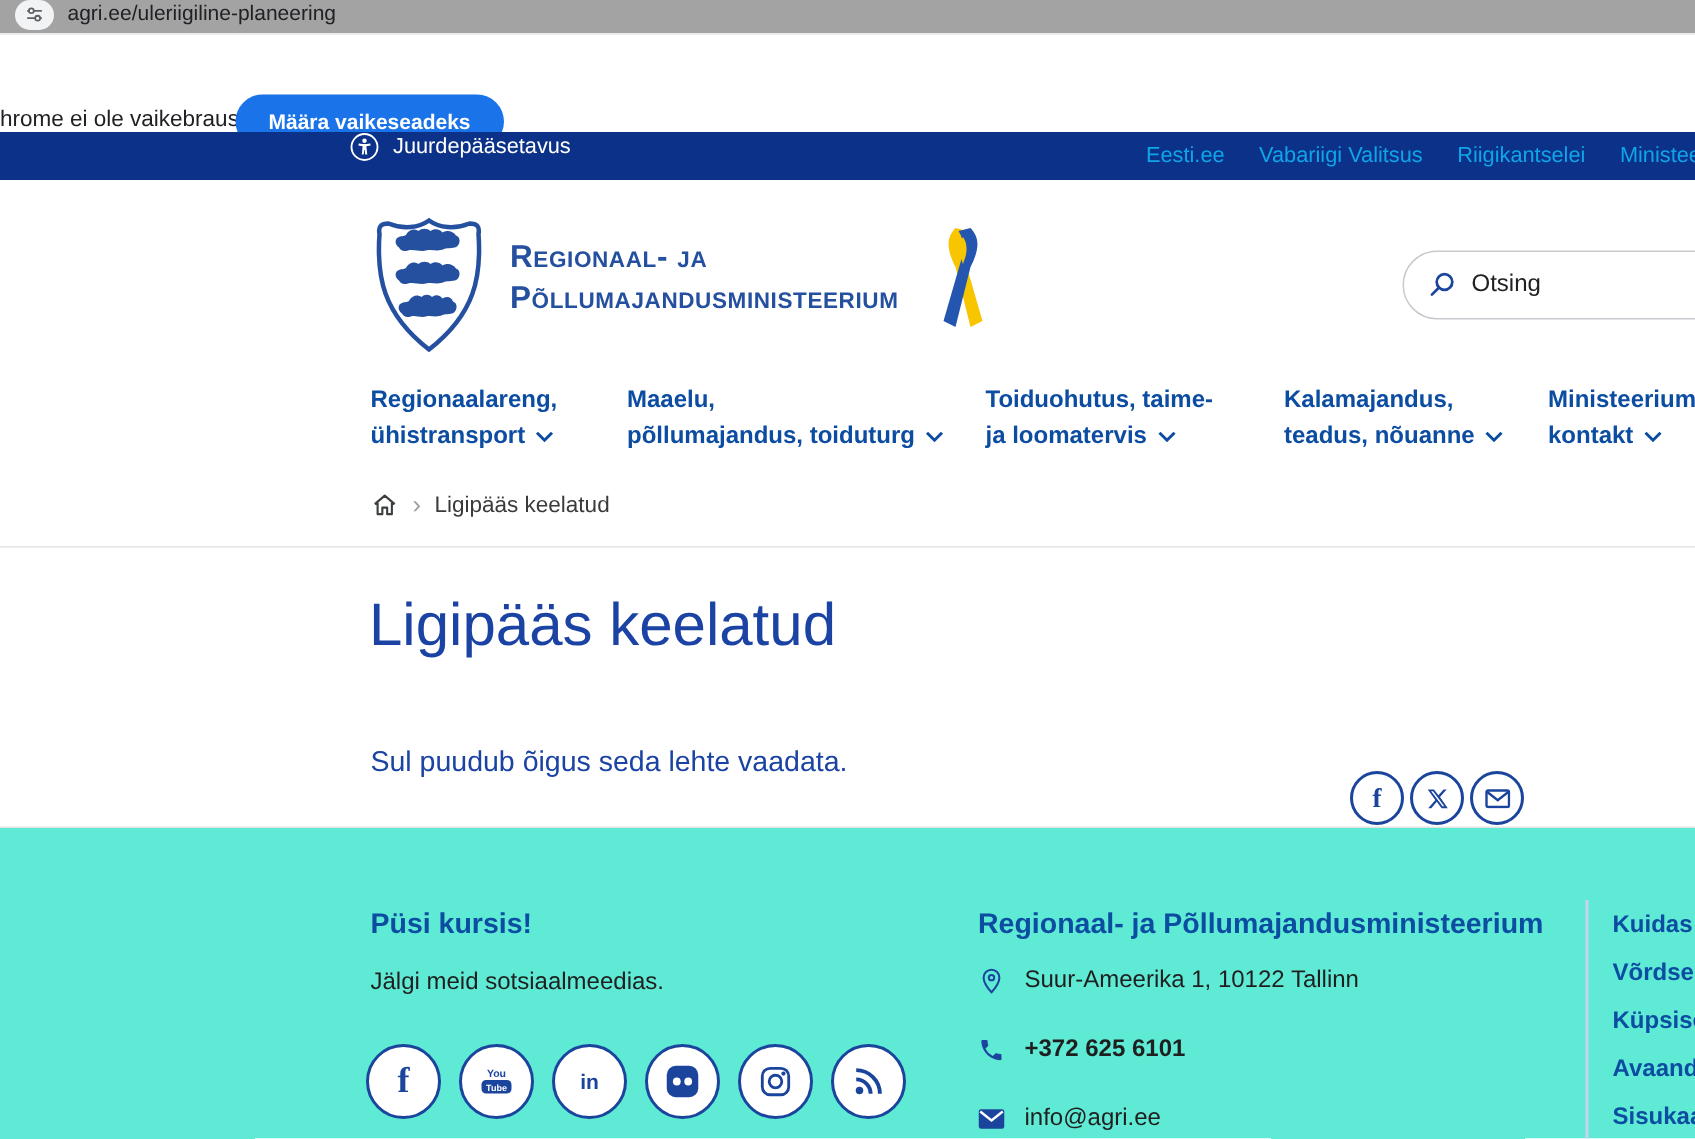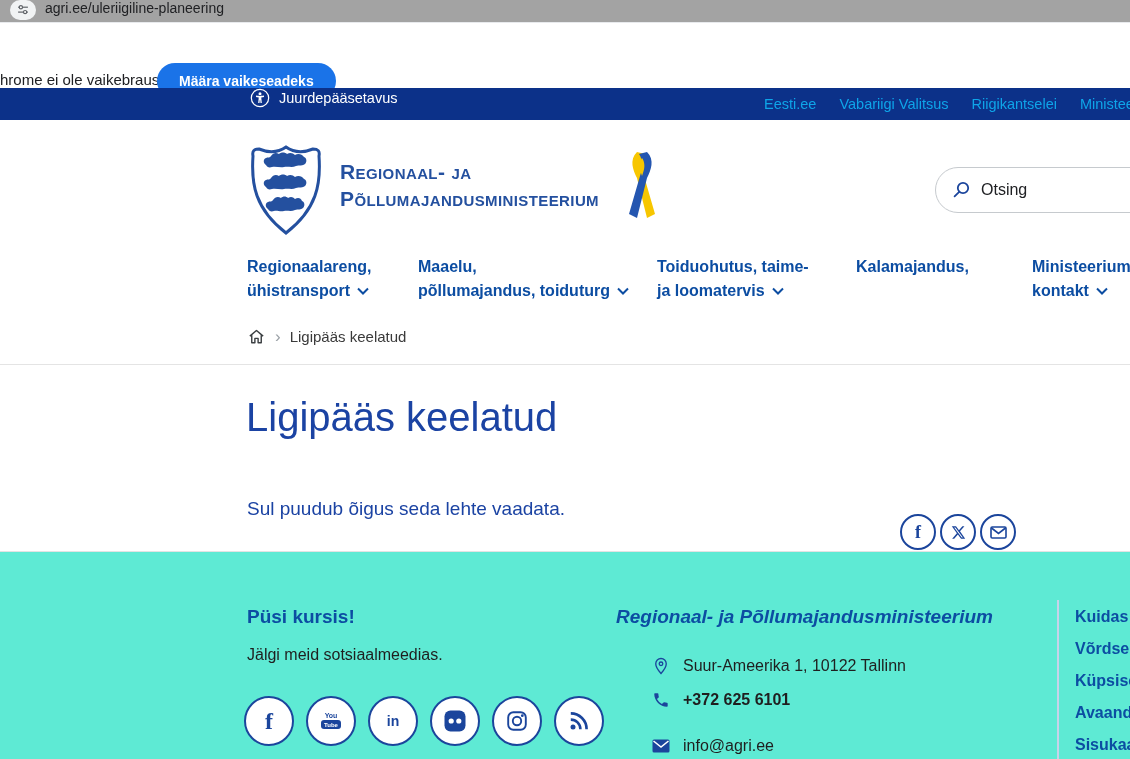--- a/index.html
+++ b/index.html
@@ -15,21 +15,21 @@
     background:#f1f3f4; display:flex; align-items:center; justify-content:center; }
   .url-text { margin-left:9px; font-size:14px; color:#202124; }
   .default-banner { position:absolute; top:23px; left:0; width:1130px; height:65px; background:#fff; }
   .banner-text { position:absolute; left:0; top:48px; font-size:15px; color:#202124; }
   .banner-btn { position:absolute; left:157px; top:40px; height:36px; padding:0 22px;
     background:#1a73e8; color:#fff; font-size:14px; font-weight:bold; border:none;
     border-radius:18px; display:flex; align-items:center; cursor:pointer;
     font-family:"Liberation Sans", sans-serif; }
   
   .govbar { position:absolute; top:88px; left:0; width:1130px; height:32px; background:#0c3189; }
-  .gov-access { position:absolute; left:250px; top:0; height:20px; display:flex; align-items:center; gap:9px;
+  .gov-access { position:absolute; left:233px; top:0; height:20px; display:flex; align-items:center; gap:9px;
     color:#fff; font-size:14.5px; }
   .gov-links { position:absolute; left:764px; top:0; height:32px; display:flex; align-items:center; gap:23px;
     color:#fff; font-size:14.5px; white-space:nowrap; }
   .gov-links a { color:#0ea5e9; text-decoration:none; }
   
   .header { position:absolute; top:120px; left:0; width:1130px; height:245px; background:#fff;
     border-bottom:1px solid #e4e4e4; }
   .logo-shield { position:absolute; left:248px; top:23px; }
   .logo-text { position:absolute; left:340px; top:38px; color:#24509f; font-weight:600;
     font-size:21px; line-height:27px; font-variant:small-caps; letter-spacing:0.4px; }
@@ -158,20 +158,26 @@
     <div>Toiduohutus, taime-</div>
     <div class="nav-line2">
         <span>ja loomatervis</span>
       <svg width="12" height="8" viewBox="0 0 12 8">
           <polyline points="1,1.5 6,6.5 11,1.5" fill="none" stroke="#0c4da2" stroke-width="2"></polyline>
         </svg>
       </div>
   </div>
   <div class="nav-item" style="left:856px;">
     <div>Kalamajandus,</div>
+    <div class="nav-line2">
+        <span>teadus, nõuanne</span>
+      <svg width="12" height="8" viewBox="0 0 12 8">
+          <polyline points="1,1.5 6,6.5 11,1.5" fill="none" stroke="#0c4da2" stroke-width="2"></polyline>
+        </svg>
+      </div>
   </div>
   <div class="nav-item" style="left:1032px;">
     <div>Ministeerium,</div>
     <div class="nav-line2">
         <span>kontakt</span>
       <svg width="12" height="8" viewBox="0 0 12 8">
           <polyline points="1,1.5 6,6.5 11,1.5" fill="none" stroke="#0c4da2" stroke-width="2"></polyline>
         </svg>
       </div>
   </div>
@@ -241,23 +247,23 @@
     </div>
     <div class="social-btn">
       <svg width="24" height="24" viewBox="0 0 24 24">
         <circle cx="6" cy="18" r="2.5" fill="#1b459c"></circle>
         <path d="M3.8 10.6 a9.6 9.6 0 0 1 9.6 9.6" fill="none" stroke="#1b459c" stroke-width="2.6"></path>
         <path d="M3.8 4.4 a15.8 15.8 0 0 1 15.8 15.8" fill="none" stroke="#1b459c" stroke-width="2.6"></path>
       </svg>
     </div>
   </div>
 
-  <div class="f-heading" style="left:616px;font-style:italic;">Regionaal- ja Põllumajandusministeerium</div>
-
-  <div class="contact-row" style="top:104px;">
+  <div class="f-heading" style="left:652px;">Regionaal- ja Põllumajandusministeerium</div>
+
+  <div class="contact-row" style="top:92px;">
     <svg width="18" height="20" viewBox="0 0 24 24">
       <path d="M12 2C8.1 2 5 5.1 5 9c0 5.2 7 13 7 13s7-7.8 7-13c0-3.9-3.1-7-7-7z" fill="none" stroke="#1b459c" stroke-width="1.8"></path>
       <circle cx="12" cy="9" r="2.4" fill="none" stroke="#1b459c" stroke-width="1.8"></circle>
     </svg>
     <span>Suur-Ameerika 1, 10122 Tallinn</span>
   </div>
 
   <div class="contact-row" style="top:139px; font-weight:bold;">
     <svg width="18" height="18" viewBox="0 0 24 24">
       <path d="M6.6 10.8a15 15 0 0 0 6.6 6.6l2.2-2.2a1 1 0 0 1 1-.25c1.1.37 2.3.57 3.5.57a1 1 0 0 1 1 1V20a1 1 0 0 1-1 1C10.9 21 3 13.1 3 4a1 1 0 0 1 1-1h3.5a1 1 0 0 1 1 1c0 1.2.2 2.4.57 3.5a1 1 0 0 1-.25 1z" fill="#1b459c"></path>

